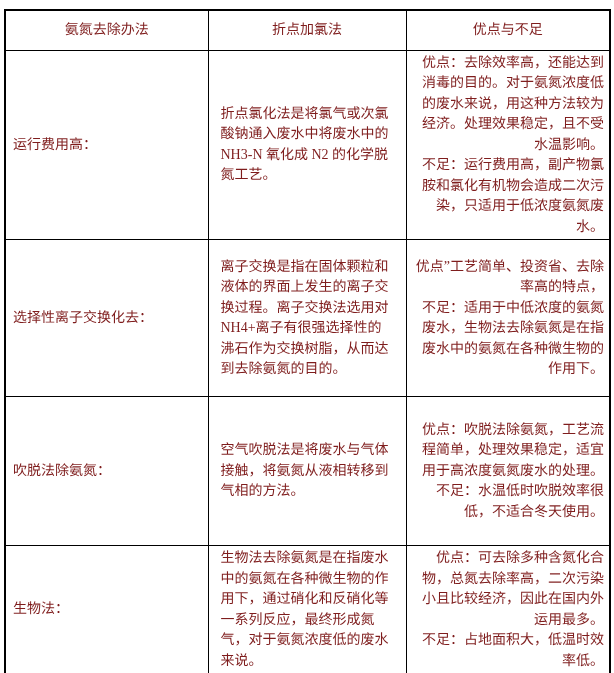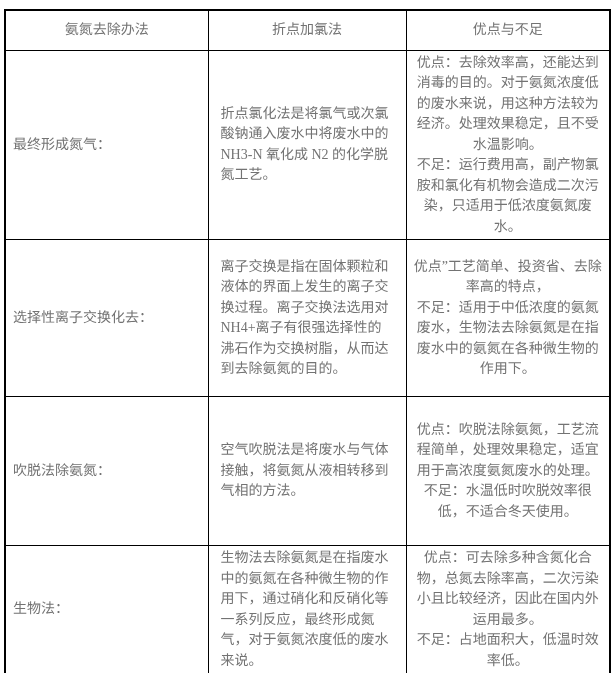--- a/index.html
+++ b/index.html
@@ -7,21 +7,21 @@
     padding: 0;
     background: #ffffff;
   }
   .page {
     position: relative;
     width: 614px;
     height: 673px;
     background: #ffffff;
     overflow: hidden;
     font-family: "Liberation Serif", "DejaVu Serif", serif;
-    color: #737373;
+    color: #7f1d1d;
   }
   table.doc-table {
     position: absolute;
     left: 4px;
     top: 9px;
     width: 605px;
     border-collapse: collapse;
     table-layout: fixed;
     border: 2px solid #000000;
     background: #ffffff;
@@ -41,21 +41,21 @@
   }
   td.method {
     text-align: left;
     padding: 2px 4px 2px 7px;
   }
   td.principle {
     text-align: left;
     padding: 2px 12px;
   }
   td.proscons {
-    text-align: center;
+    text-align: right;
     padding: 2px 5px;
     white-space: pre-line;
   }
 </style>
 </head>
 <body>
 
 <div class="page">
   <table class="doc-table">
     <colgroup>
@@ -65,21 +65,21 @@
     </colgroup>
     <thead>
       <tr style="height:40px">
         <th class="hdr">氨氮去除办法</th>
         <th class="hdr">折点加氯法</th>
         <th class="hdr">优点与不足</th>
       </tr>
     </thead>
     <tbody>
       <tr style="height:188px">
-        <td class="method">最终形成氮气：</td>
+        <td class="method">运行费用高：</td>
         <td class="principle">折点氯化法是将氯气或次氯酸钠通入废水中将废水中的 NH3-N 氧化成 N2 的化学脱氮工艺。</td>
         <td class="proscons">优点：去除效率高，还能达到消毒的目的。对于氨氮浓度低的废水来说，用这种方法较为经济。处理效果稳定，且不受水温影响。
 不足：运行费用高，副产物氯胺和氯化有机物会造成二次污染，只适用于低浓度氨氮废水。</td>
       </tr>
       <tr style="height:157px">
         <td class="method">选择性离子交换化去：</td>
         <td class="principle">离子交换是指在固体颗粒和液体的界面上发生的离子交换过程。离子交换法选用对 NH4+离子有很强选择性的沸石作为交换树脂，从而达到去除氨氮的目的。</td>
         <td class="proscons">优点”工艺简单、投资省、去除率高的特点，
 不足：适用于中低浓度的氨氮废水，生物法去除氨氮是在指废水中的氨氮在各种微生物的作用下。</td>
       </tr>

